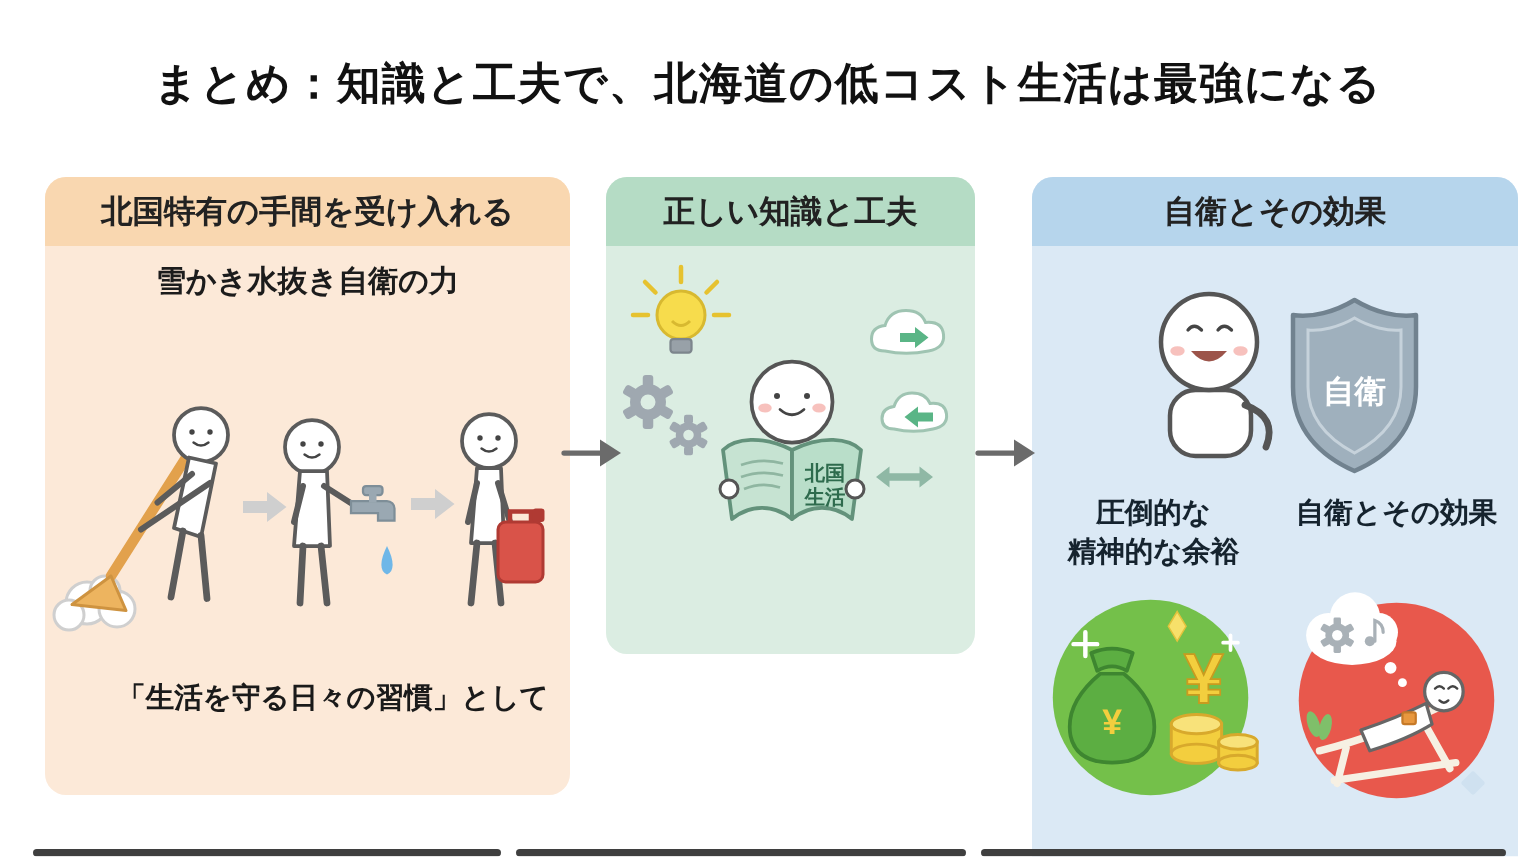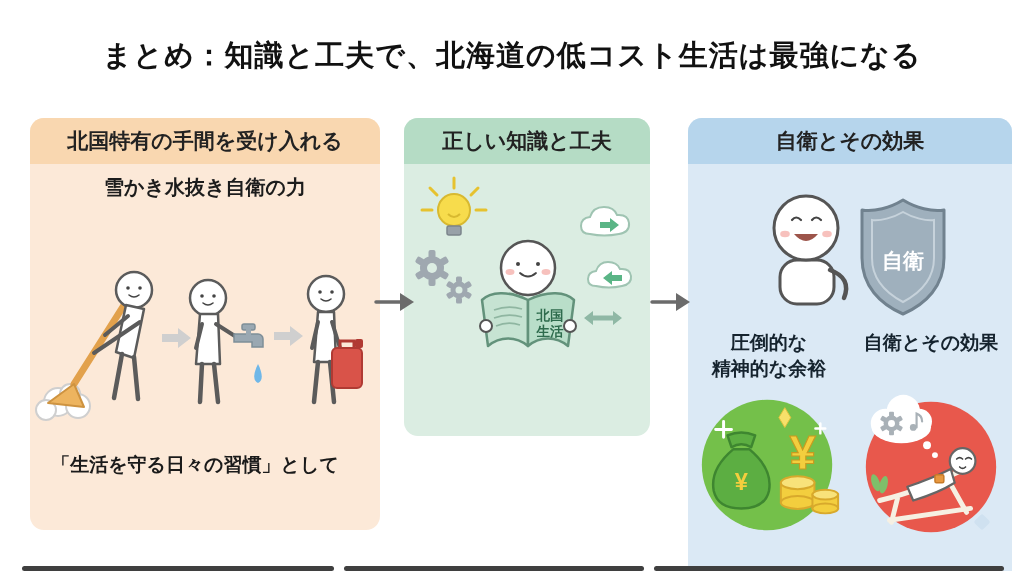--- a/index.html
+++ b/index.html
@@ -23,21 +23,21 @@
   #panel-knowledge .panel-header{background:var(--panel2-header);}
   #panel-defense .panel-header{background:var(--panel3-header);}
   .task-row{
     position:absolute;top:56px;left:0;width:100%;display:flex;justify-content:center;
     font-size:20px;font-weight:bold;color:#1c1c1c;
   }
   .scene{position:absolute;left:0;}
   .caption{
     position:absolute;top:452px;text-align:center;font-size:19px;font-weight:bold;color:#1a1a1a;
   }
-  #caption-accept{left:20px;width:350px;}
+  #caption-accept{left:47px;width:350px;}
   #caption-knowledge{left:404px;width:246px;}
   .benefit-labels{position:absolute;top:212px;left:0;width:100%;display:flex;}
   .benefit-label{width:150px;text-align:center;font-size:19px;font-weight:bold;line-height:26px;color:#15232e;}
   .benefit-label.left{margin-left:6px;}
   .benefit-label.right{margin-left:12px;}
   .panel-arrow{position:absolute;top:288px;width:42px;height:28px;}
   #arrow-1{left:374px;}
   #arrow-2{left:650px;}
   .bottom-strip{position:absolute;top:566px;height:5px;background:#3f3f3f;border-radius:3px;}
   #strip-1{left:22px;width:312px;}

